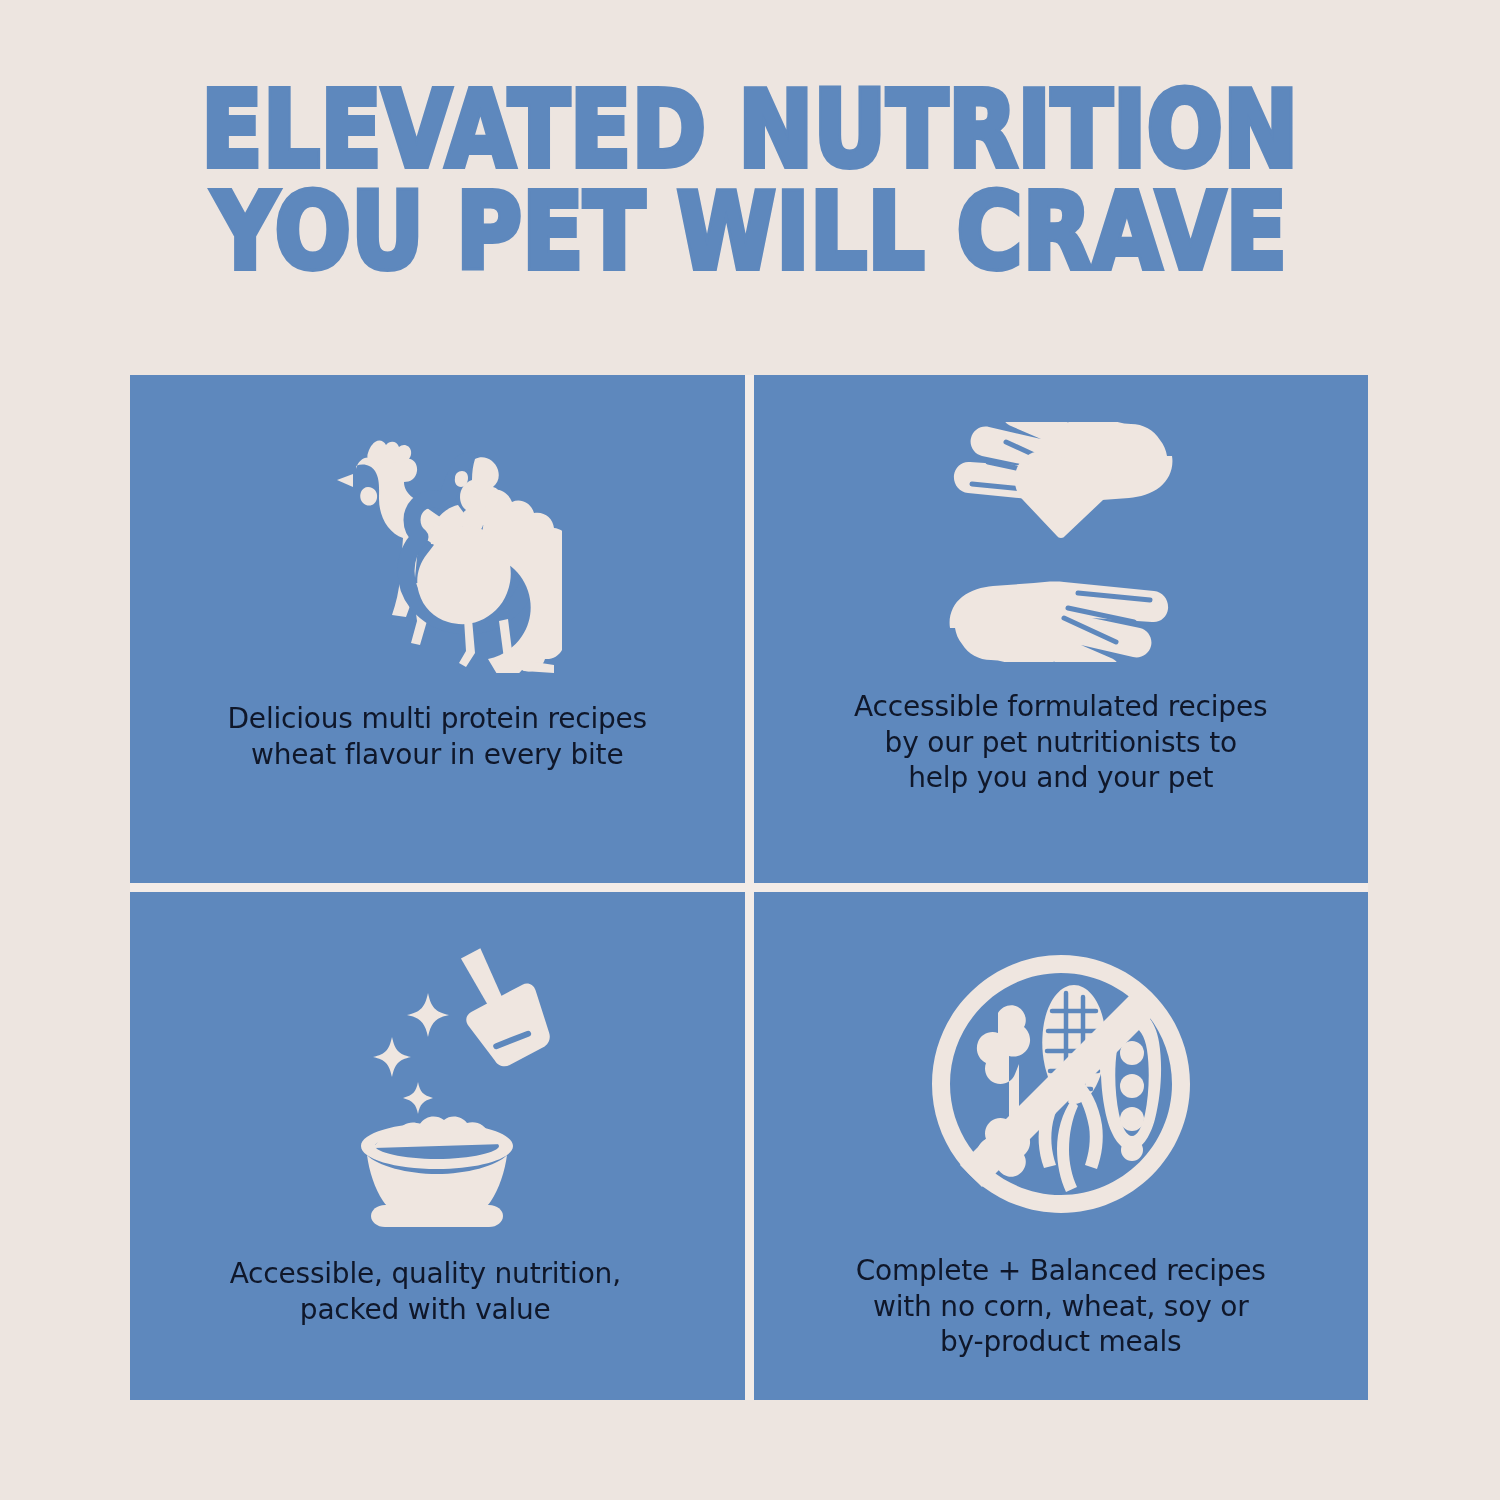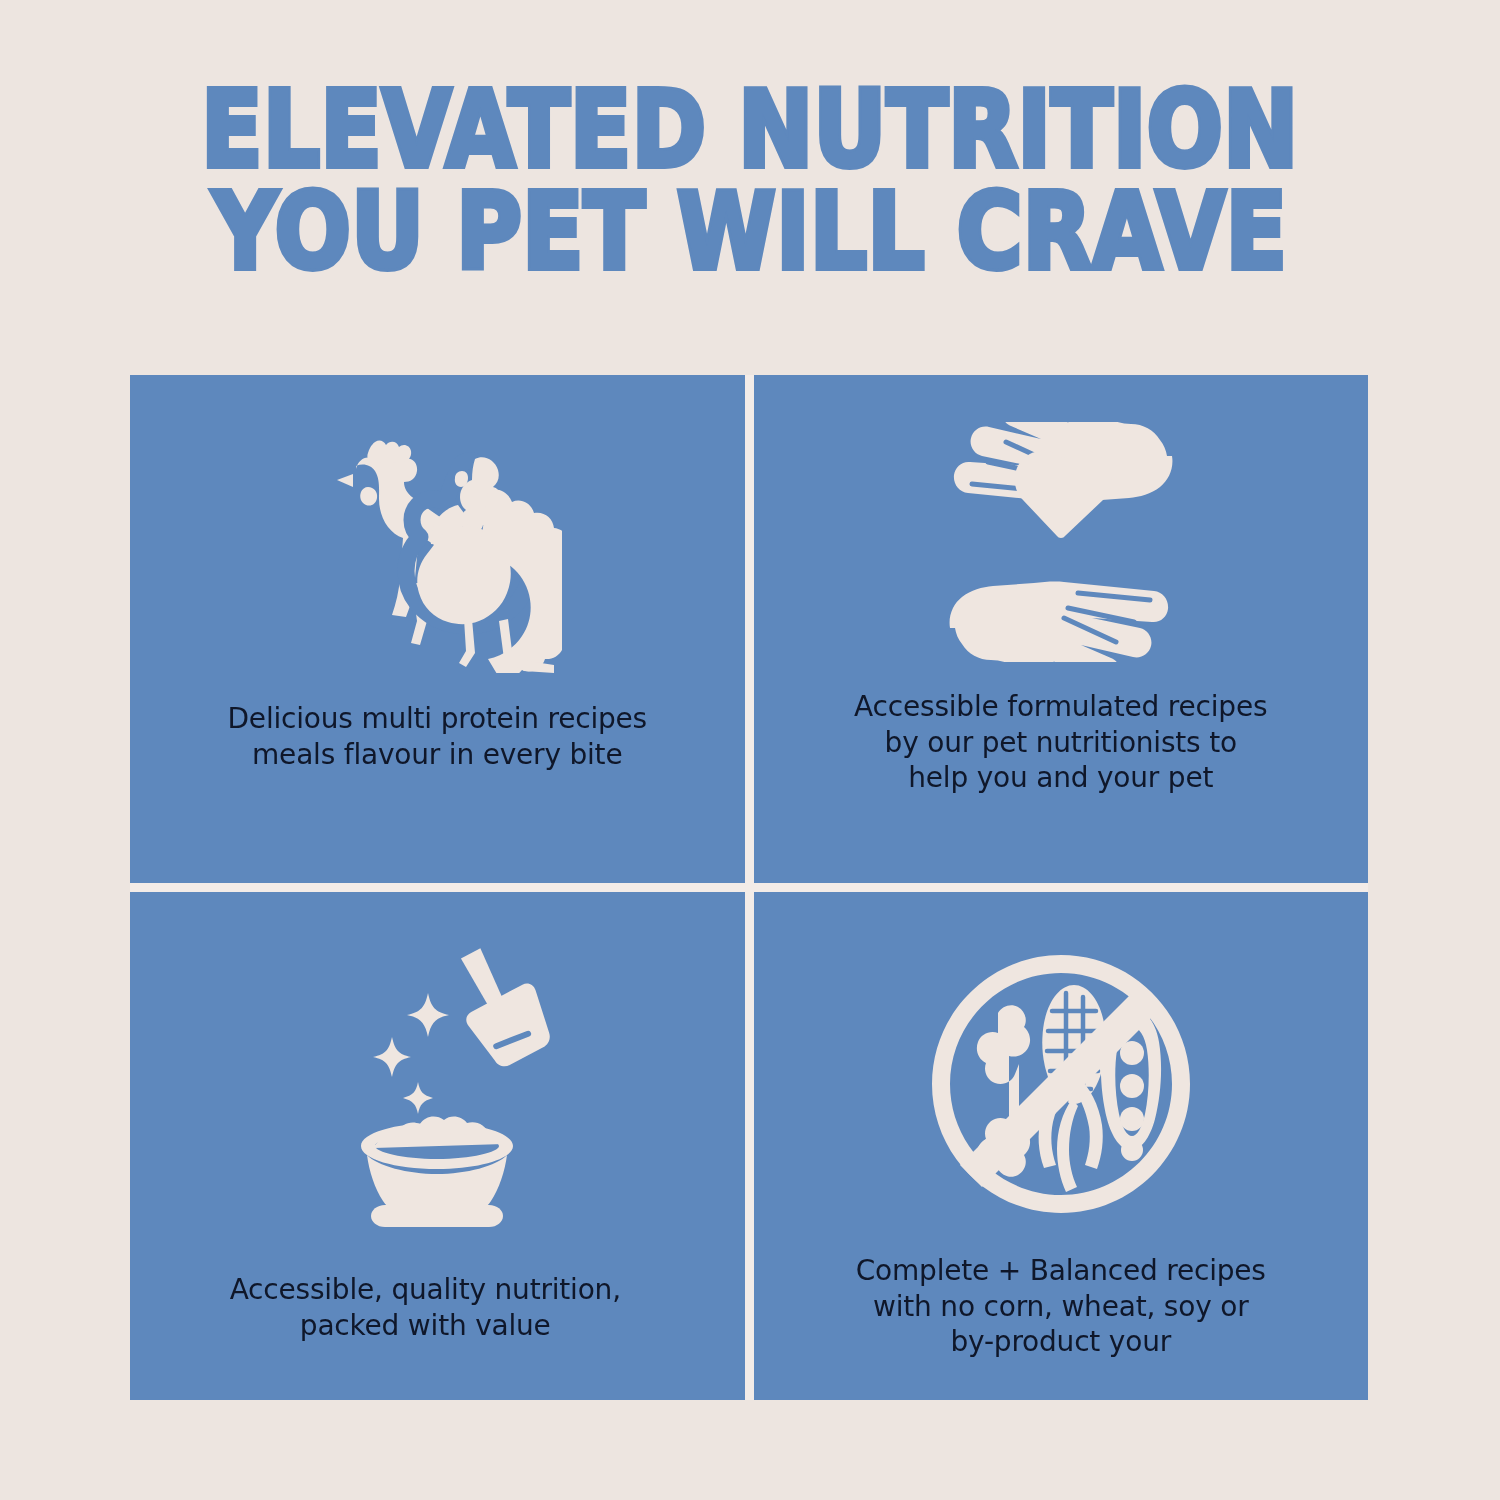--- a/index.html
+++ b/index.html
@@ -81,21 +81,21 @@
   }
 
   
   .p1 .icon-wrap { height:250px; margin-top:48px; }
   .p1 .caption   { margin-top:28px; }
 
   .p2 .icon-wrap { height:250px; margin-top:42px; }
   .p2 .caption   { margin-top:22px; }
 
   .p3 .icon-wrap { height:300px; margin-top:40px; }
-  .p3 .caption   { margin-top:40px; }
+  .p3 .caption   { margin-top:24px; }
 
   .p4 .icon-wrap { height:300px; margin-top:42px; }
   .p4 .caption   { margin-top:19px; }
 
   .p3 .caption { transform:translateX(-12px); }
 </style>
 </head>
 <body>
 
 <div class="poster">
@@ -160,21 +160,21 @@
               <path d="M152 142 c14-6 30-3 40 8 l-6 7 c-8-8-20-11-31-6 z" opacity="0.0"></path>
 
               <path d="M160 196 l3 34 l-9 14 l-7-4 l7-12 l-2-32 z"></path>
               <path d="M196 196 l4 32 l16 10 l26 4 l0 8 l-30-2 l-20-12 l-5-38 z"></path>
             </g>
           </g>
         </svg>
       </div>
       <div class="caption">
         <span>Delicious multi protein recipes</span><br>
-        <span>meals flavour in every bite</span>
+        <span>wheat flavour in every bite</span>
       </div>
     </div>
 
     <div class="panel p2">
       <div class="icon-wrap">
         <svg width="250" height="240" viewBox="0 0 250 240" aria-hidden="true">
           <g fill="#efe6e0">
 
             <g>
               <path d="M236 34 c2 12-3 24-12 31 c-9 7-20 10-31 11 l-41 3
@@ -305,18 +305,18 @@
               <circle cx="206" cy="201" r="11"></circle>
             </g>
 
             <path d="M214 36 l22 22 l-180 180 l-22-22 z"></path>
           </g>
         </svg>
       </div>
       <div class="caption">
         <span>Complete + Balanced recipes</span><br>
         <span>with no corn, wheat, soy or</span><br>
-        <span>by-product your</span>
+        <span>by-product meals</span>
       </div>
     </div>
 
   </div>
 </div>
 
 </body></html>

